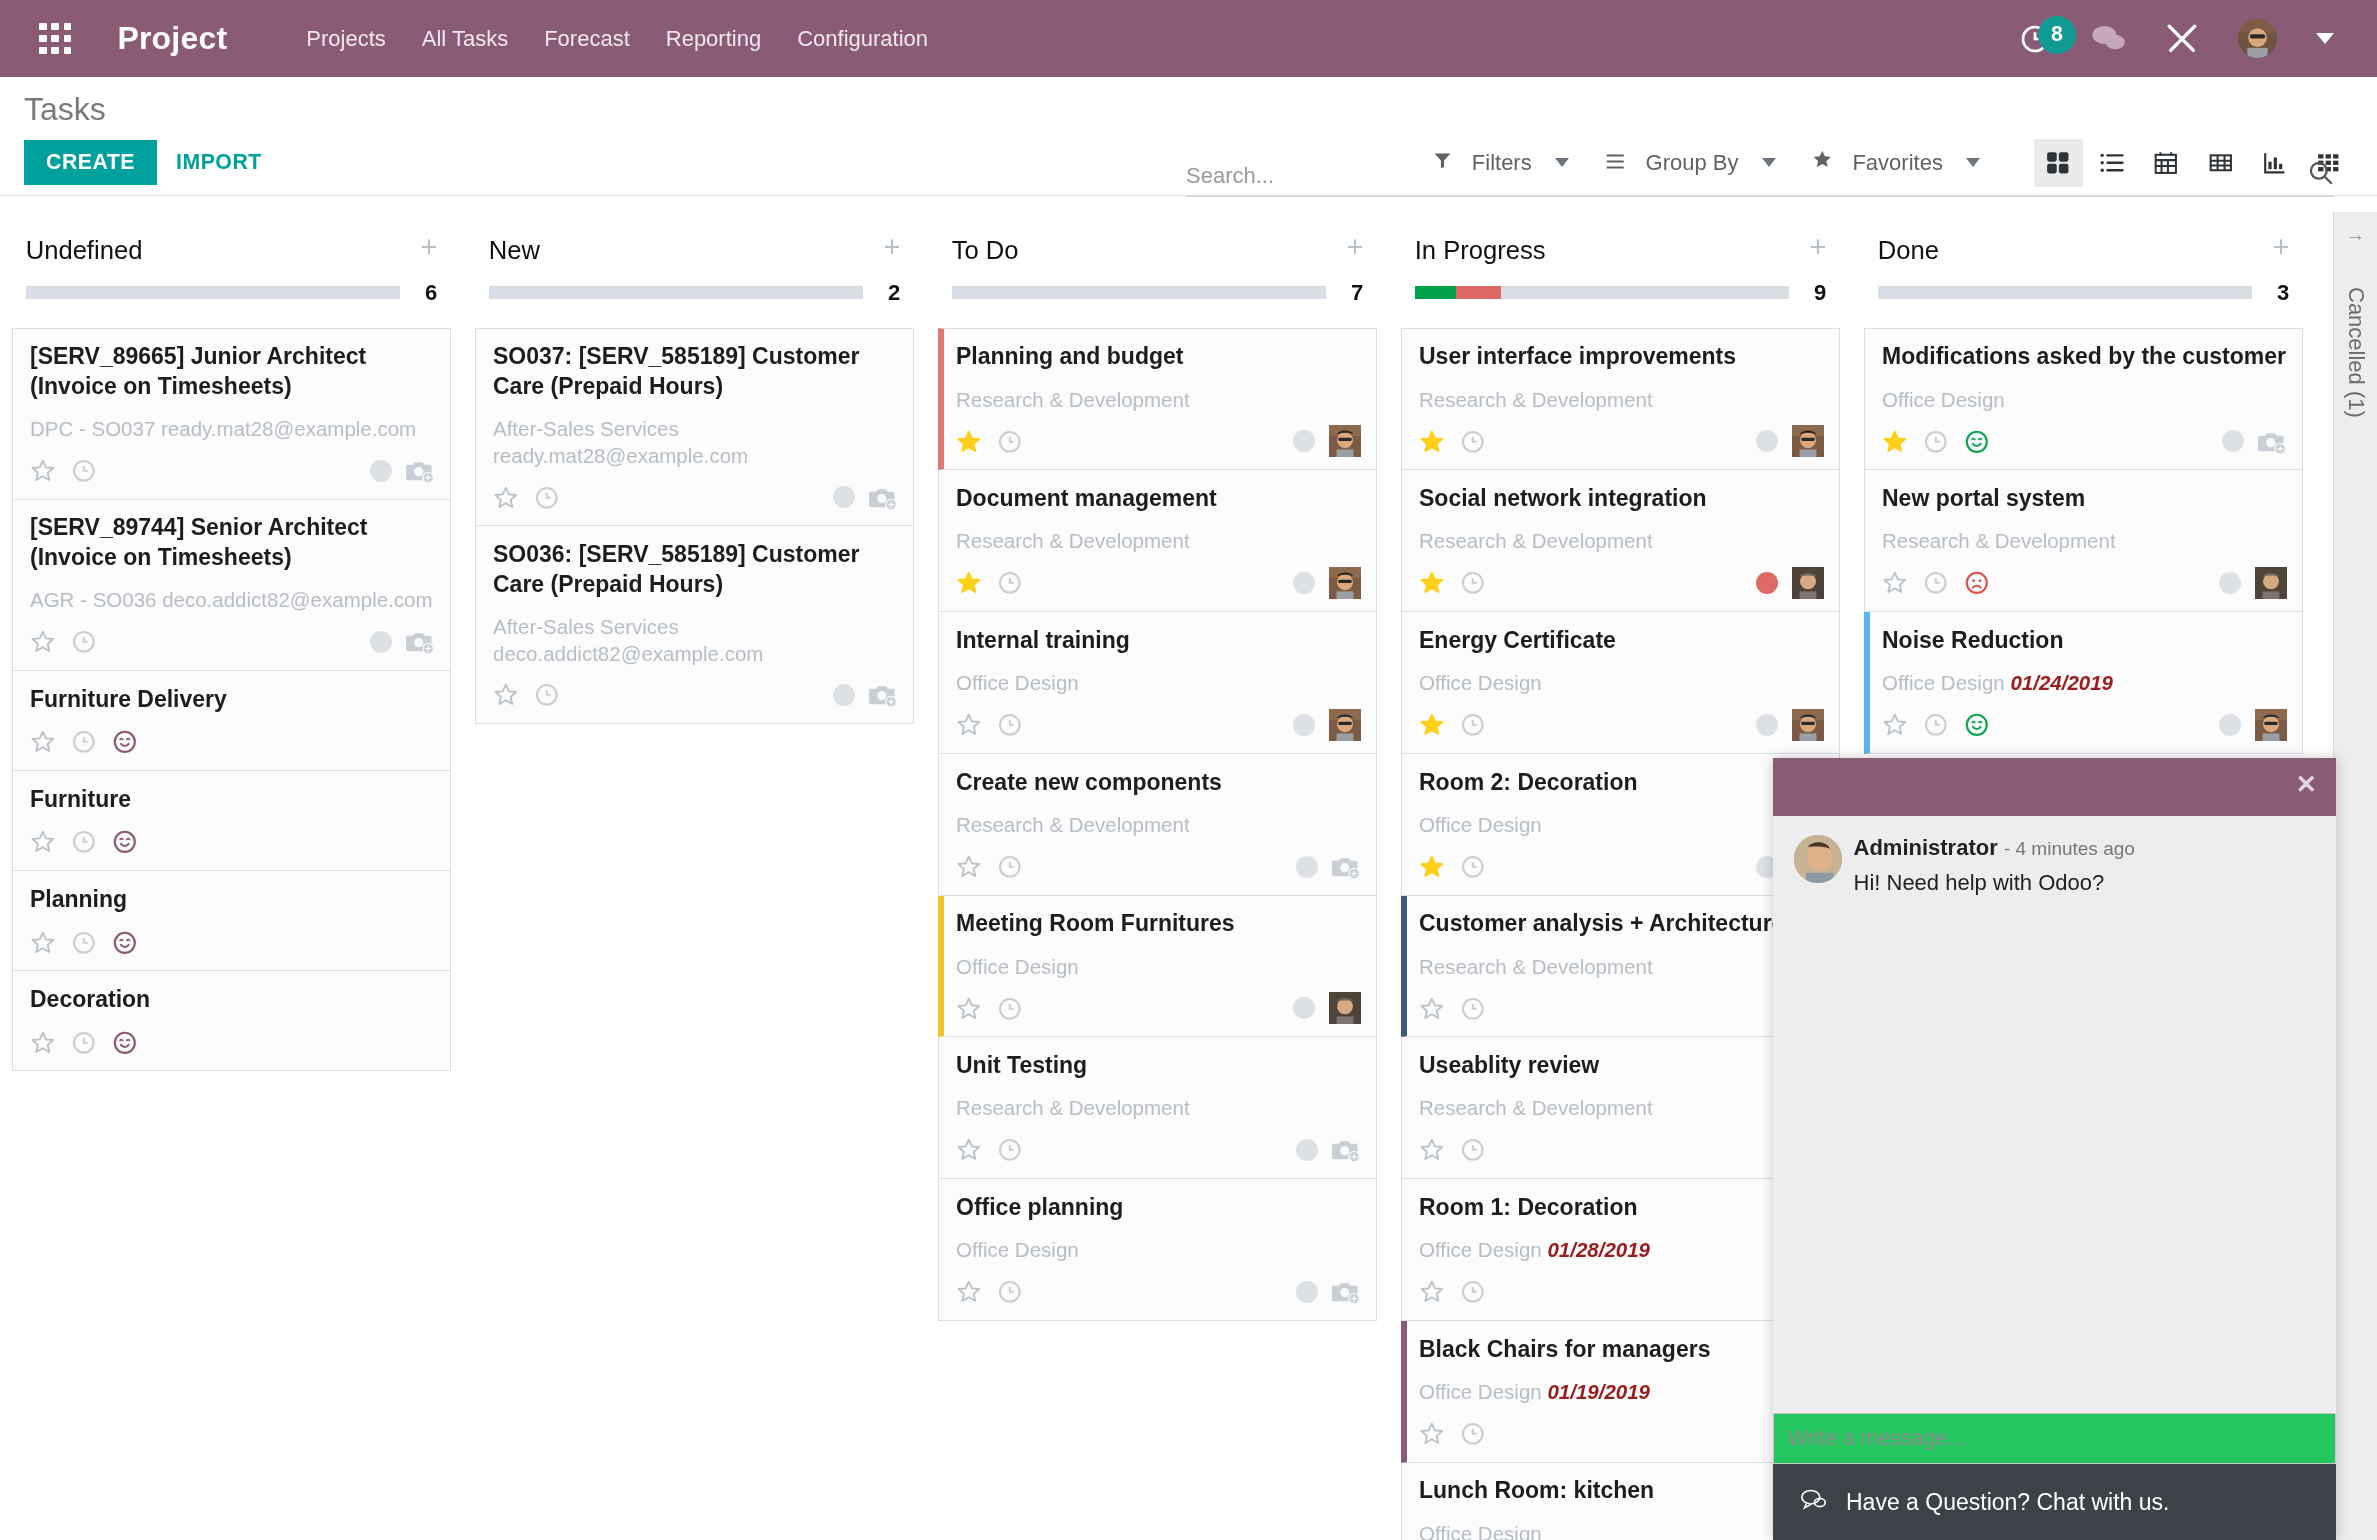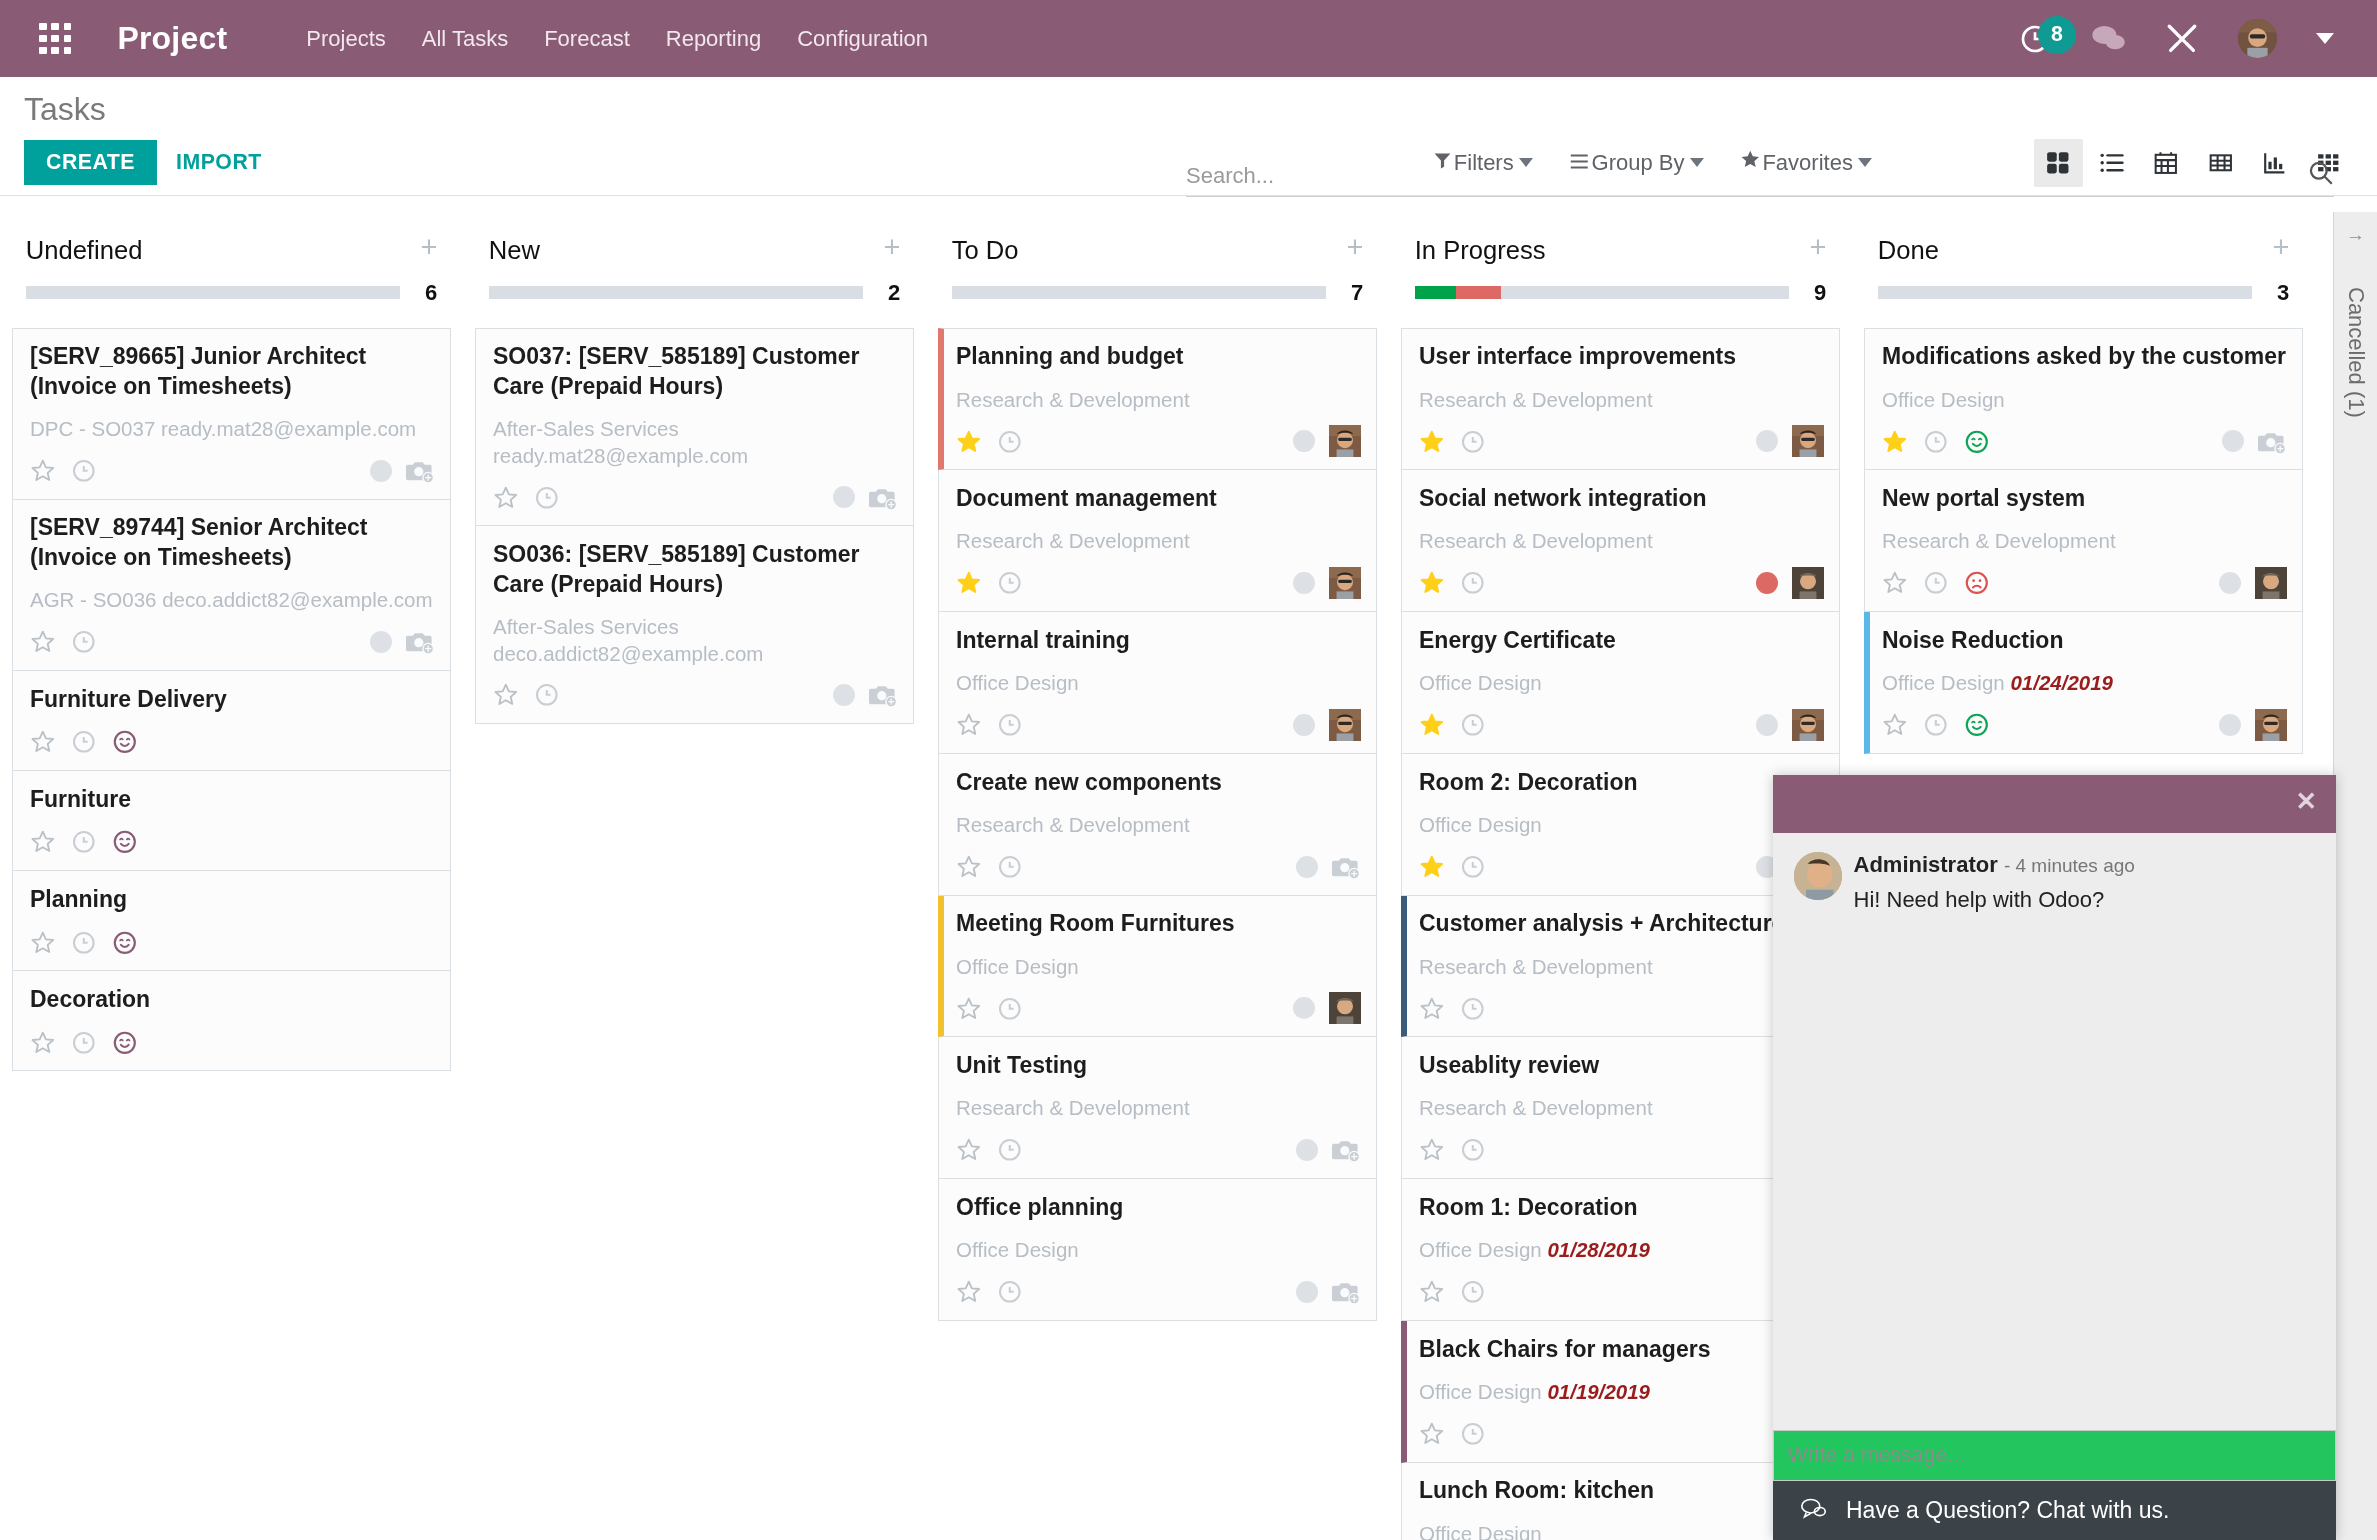--- a/index.html
+++ b/index.html
@@ -63,21 +63,21 @@
     background:#00A09D; color:#fff; border:none;
     font-size: 21.3px; font-weight:bold; letter-spacing:0.5px;
     padding: 10.2px 22px; cursor:pointer; font-family:"Liberation Sans",sans-serif;
   }
   .btn-import {
     background:transparent; border:none; color:#00A09D;
     font-size: 21.3px; font-weight:bold; letter-spacing:0.5px;
     padding: 10.2px 19px; cursor:pointer; font-family:"Liberation Sans",sans-serif;
   }
   .cp-filters { margin-left: 1152px; display:flex; align-items:center; gap: 36px; }
-  .cp-filter { display:flex; align-items:center; gap: 2px; color:#5F6368; font-size: 22px; cursor:pointer; }
+  .cp-filter { display:flex; align-items:center; gap: 20px; color:#5F6368; font-size: 22px; cursor:pointer; }
   .cp-filter .fcaret { width:0;height:0;border-left:7.7px solid transparent;border-right:7.7px solid transparent;border-top:9.4px solid #6c757d; margin-left: 3.4px; }
   .viewswitch { margin-left:auto; display:flex; align-items:center; gap: 5.1px; }
   .vbtn { width: 49px; height: 48px; display:flex; align-items:center; justify-content:center; cursor:pointer; border-radius: 1.7px; }
   .vbtn.active { background:#EAEAEA; }
 
   
   .kanban {
     position:absolute; top: 212px; left:0; right:0; bottom:0;
     background:#FFFFFF;
     display:flex; align-items:flex-start;
@@ -141,21 +141,21 @@
   .chat-author { font-size: 22px; font-weight:bold; color:#222; }
   .chat-time { font-size: 19px; color:#777; font-weight: normal; }
   .chat-text { font-size: 22px; color:#222; margin-top: 8.5px; }
   .chat-input {
     width:100%; border:0.9px solid #C9C9C9; outline:none;
     padding: 12px 13.7px; font-size: 21.3px; color:#444;
     font-family:"Liberation Sans",sans-serif; background:#22c55e;
   }
   .chat-input::placeholder { color:#8c8c8c; }
   .chat-bar {
-    background:#3B4248; color:#fff; height: 59px;
+    background:#3B4248; color:#fff; height: 76px;
     display:flex; align-items:center; gap: 19px; padding-left: 27px;
     font-size: 23px; cursor:pointer;
   }
 </style>
 </head>
 <body>
 
 <div class="navbar">
   <div class="apps-grid">
     <i></i>

